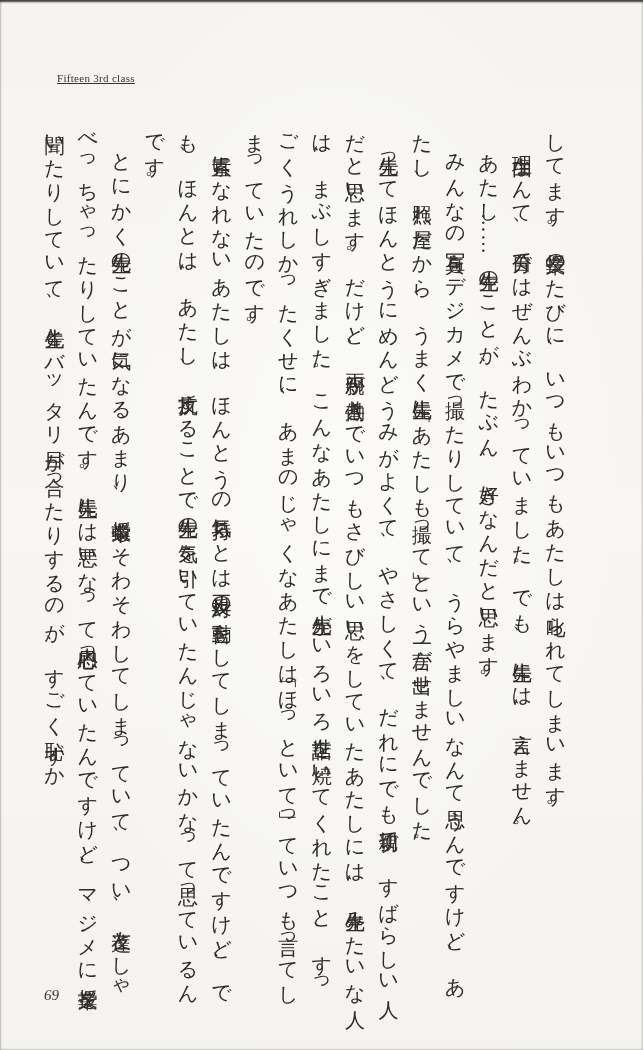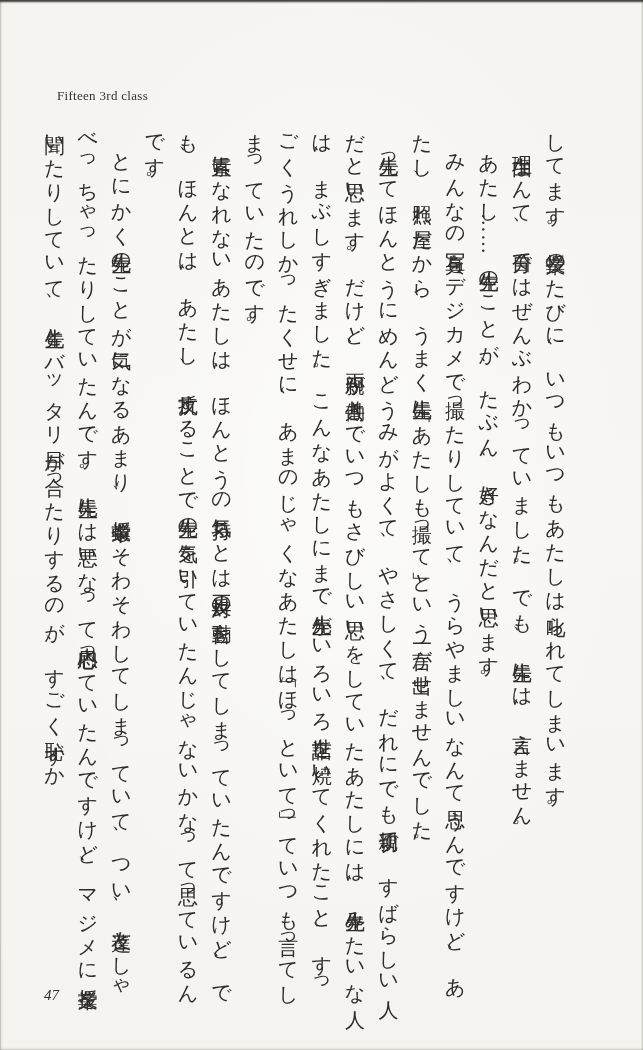--- a/index.html
+++ b/index.html
@@ -25,26 +25,27 @@
     inset: 0;
     pointer-events: none;
     box-shadow:
       inset 0 3px 2px -1px rgba(42, 41, 38, 0.9),
       inset 2px 0 2px -1px rgba(110, 108, 102, 0.35),
       inset -2px 0 2px -1px rgba(110, 108, 102, 0.28),
       inset 0 -2px 2px -1px rgba(110, 108, 102, 0.30);
   }
   .running-header {
     position: absolute;
-    top: 88px;
+    top: 72px;
     left: 57px;
     font-family: "Liberation Serif", "DejaVu Serif", serif;
-    font-size: 13px;
+    font-size: 11px;
     letter-spacing: 0.3px;
     color: #343230;
+    text-decoration: underline;
   }
   .text-block {
     position: absolute;
     top: 120px;
     right: 71px;
     width: 572px;
     height: 880px;
     writing-mode: vertical-rl;
     text-orientation: mixed;
     font-family: "Liberation Serif", "DejaVu Serif", serif;
@@ -83,15 +84,15 @@
   <div class="text-block">
     <p class="no-indent">してます。授業のたびに、いつもいつもあたしは叱られてしまいます。</p>
     <p>理由なんて、自分ではぜんぶわかっていました。でも、先生には、言えません。</p>
     <p>あたし……先生のことが、たぶん、好きなんだと思います。</p>
     <p>みんなの写真をデジカメで撮ったりしていて、うらやましいなんて思うんですけど、あたし、照れ屋だから、うまく先生に「あたしも撮って」という一言が出せませんでした。</p>
     <p>先生ってほんとうにめんどうみがよくて、やさしくて、だれにでも親切で、すばらしい人だと思います。だけど、両親が共働きでいつもさびしい思いをしていたあたしには、先生みたいな人は、まぶしすぎました。こんなあたしにまで先生がいろいろ世話を焼いてくれたこと、すっごくうれしかったくせに、あまのじゃくなあたしは「ほっといて」っていつも言ってしまっていたのです。</p>
     <p>素直になれないあたしは、ほんとうの気持ちとは正反対の言動をしてしまっていたんですけど、でも、ほんとは、あたし、反抗することで先生の気を引いていたんじゃないかなって思っているんです。</p>
     <p>とにかく先生のことが気になるあまり、授業中もそわそわしてしまっていて、つい、友達としゃべっちゃったりしていたんです。先生には悪いなって内心思っていたんですけど、マジメに授業を聞いたりしていて、先生とバッタリ目が合ったりするのが、すごく恥ずか</p>
   </div>
 
-  <div class="page-number">47</div>
+  <div class="page-number">69</div>
 
 </div>
 
 </body></html>

